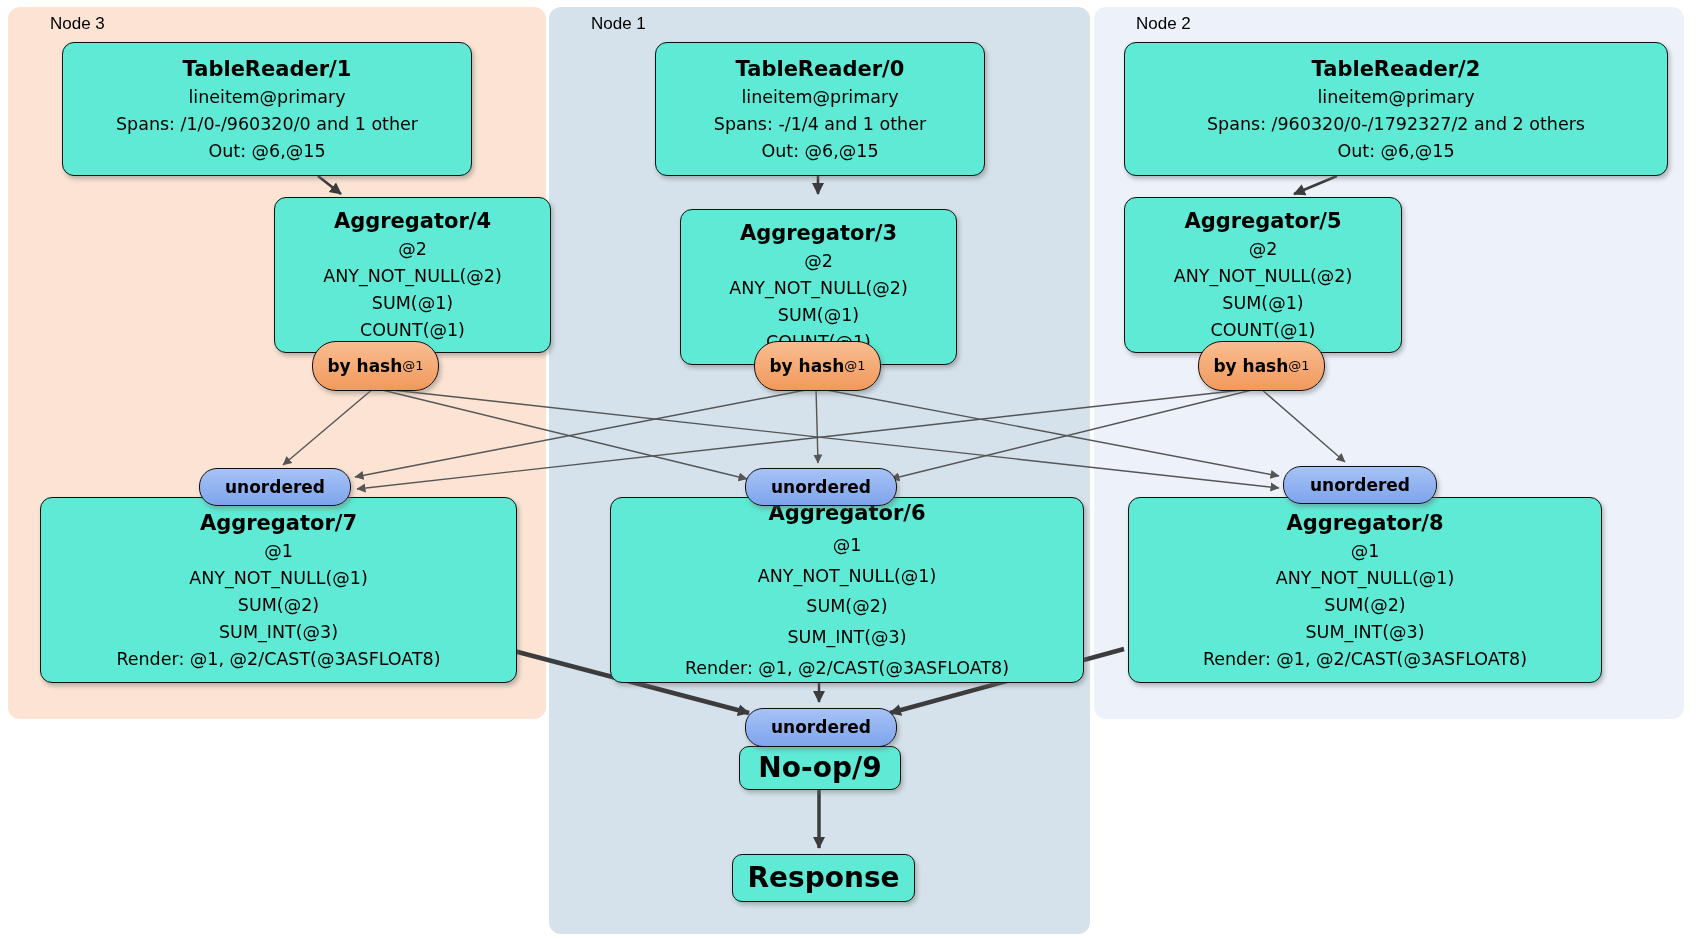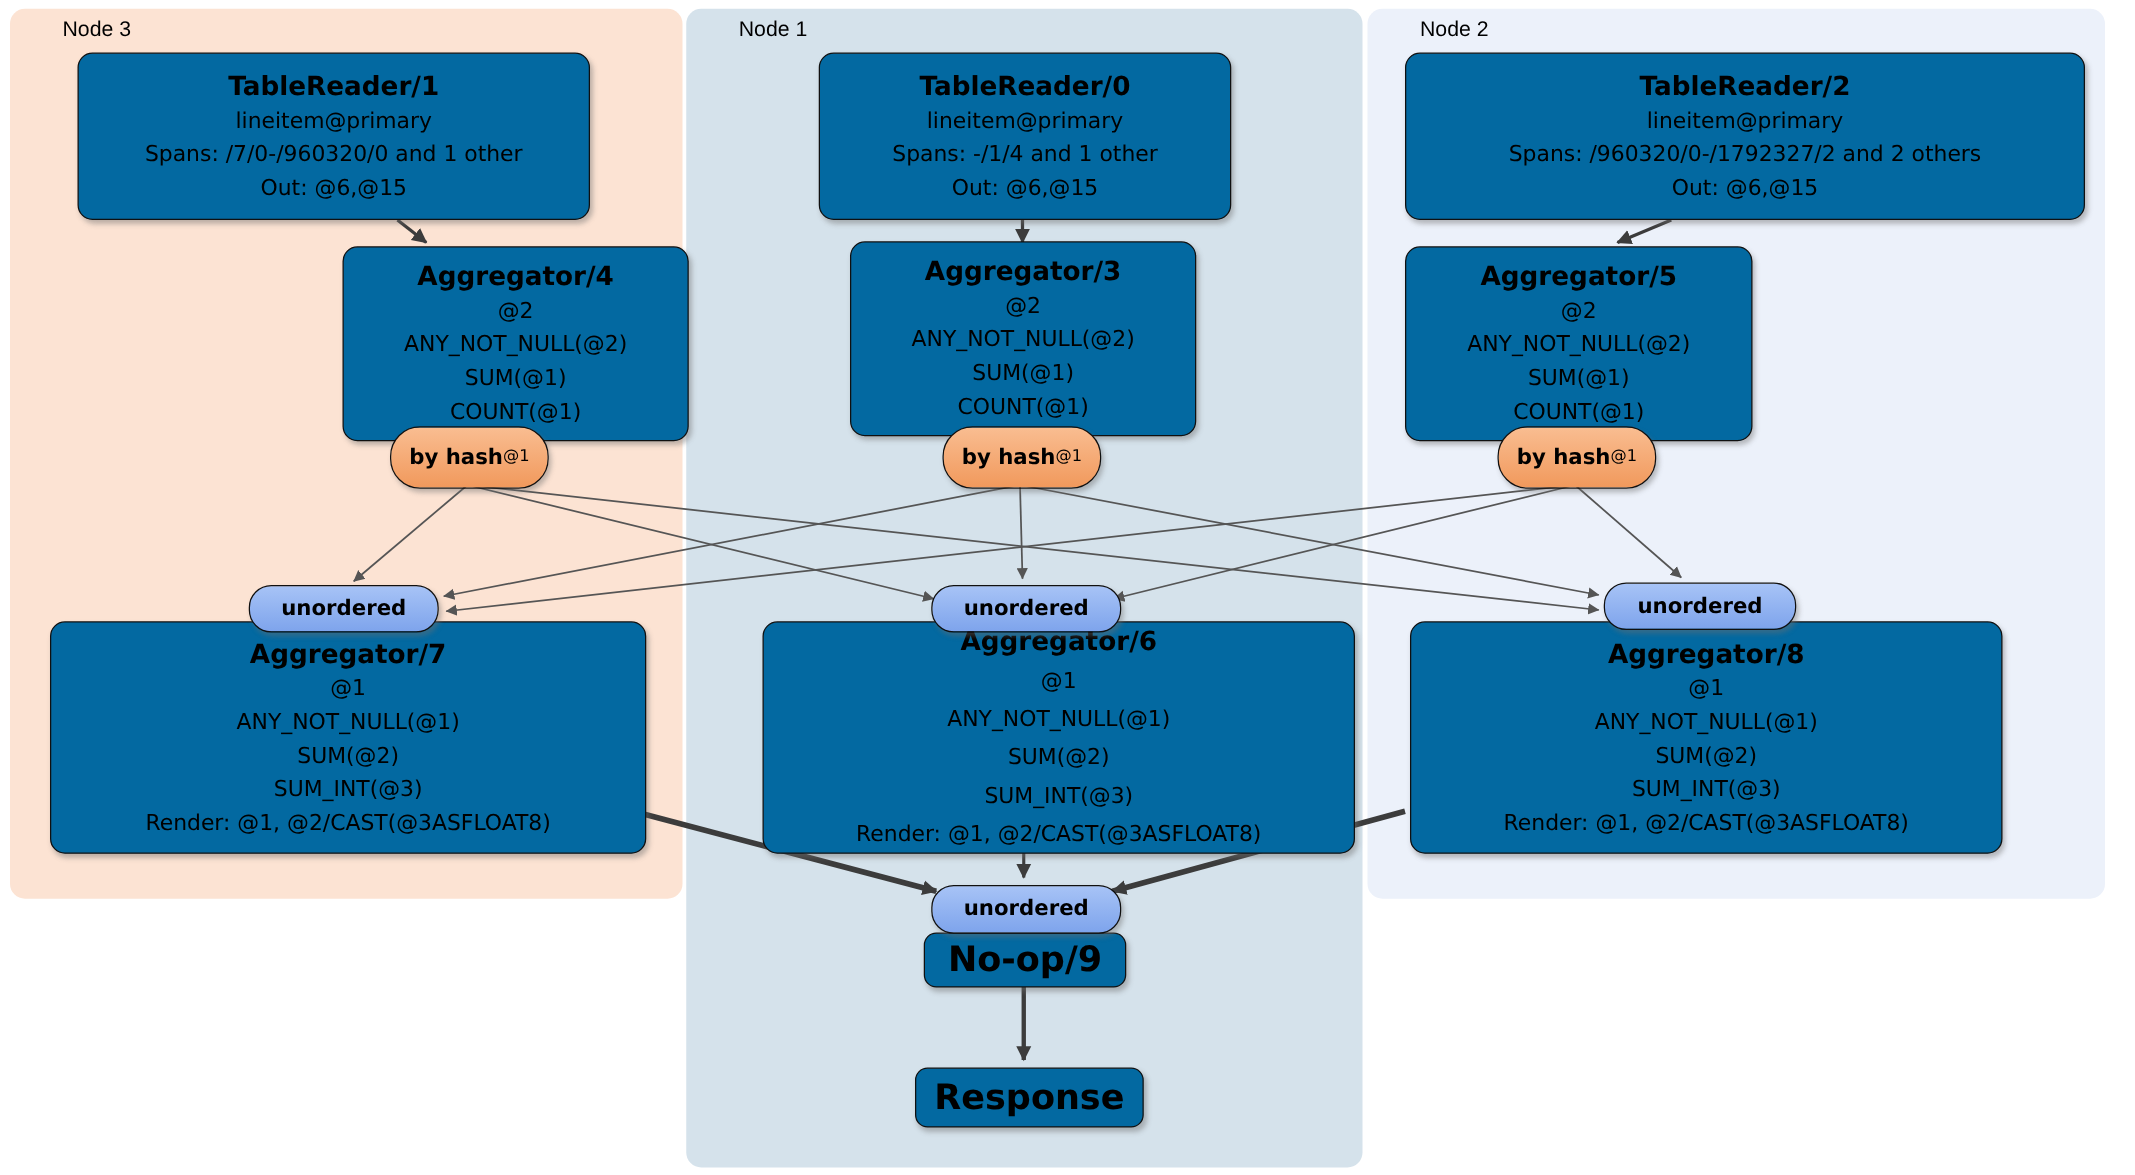--- a/index.html
+++ b/index.html
@@ -8,21 +8,21 @@
     font-family:"DejaVu Sans",sans-serif;color:#000;overflow:hidden;
   }
   .region{position:absolute;border-radius:12px;z-index:1;}
   .region-label{
     font-family:"Liberation Sans",sans-serif;font-size:17px;color:#000;
     padding:7px 0 0 10px;
     margin-left:32px;
   }
   svg.edges{position:absolute;left:0;top:0;z-index:2;}
   .pbox{
-    position:absolute;background:#0369a1;border:1.7px solid #101010;border-radius:12px;
+    position:absolute;background:#5eead4;border:1.7px solid #101010;border-radius:12px;
     box-shadow:2px 3px 4px rgba(110,110,110,0.45);
     display:flex;flex-direction:column;align-items:center;justify-content:center;
     text-align:center;z-index:3;
   }
   .pbox .title{font-weight:bold;font-size:21px;line-height:30px;white-space:nowrap;}
   .pbox .line{font-size:17.5px;line-height:27px;white-space:nowrap;}
   .pbox.small .title{font-size:28px;}
   .oval{
     position:absolute;border:1.7px solid #101010;z-index:4;
     display:flex;flex-direction:row;align-items:center;justify-content:center;
@@ -82,21 +82,21 @@
   </g>
 
   <g stroke="#3c3c3c" stroke-width="3.5">
     <line x1="819" y1="789" x2="819" y2="848" marker-end="url(#ah-thick)"></line>
   </g>
 </svg>
 
 <div class="pbox" style="left:62px;top:42px;width:408px;height:132px;">
   <div class="title">TableReader/1</div>
   <div class="line">lineitem@primary</div>
-  <div class="line">Spans: /7/0-/960320/0 and 1 other</div>
+  <div class="line">Spans: /1/0-/960320/0 and 1 other</div>
   <div class="line">Out: @6,@15</div>
 </div>
 <div class="pbox" style="left:655px;top:42px;width:328px;height:132px;">
   <div class="title">TableReader/0</div>
   <div class="line">lineitem@primary</div>
   <div class="line">Spans: -/1/4 and 1 other</div>
   <div class="line">Out: @6,@15</div>
 </div>
 <div class="pbox" style="left:1124px;top:42px;width:542px;height:132px;">
   <div class="title">TableReader/2</div>
@@ -105,21 +105,21 @@
   <div class="line">Out: @6,@15</div>
 </div>
 
 <div class="pbox" style="left:238px;top:197px;width:275px;height:154px;margin-left:36px;">
   <div class="title">Aggregator/4</div>
   <div class="line">@2</div>
   <div class="line">ANY_NOT_NULL(@2)</div>
   <div class="line">SUM(@1)</div>
   <div class="line">COUNT(@1)</div>
 </div>
-<div class="pbox" style="left:680px;top:193px;width:275px;height:154px;">
+<div class="pbox" style="left:680px;top:209px;width:275px;height:154px;">
   <div class="title">Aggregator/3</div>
   <div class="line">@2</div>
   <div class="line">ANY_NOT_NULL(@2)</div>
   <div class="line">SUM(@1)</div>
   <div class="line">COUNT(@1)</div>
 </div>
 <div class="pbox" style="left:1124px;top:197px;width:276px;height:154px;">
   <div class="title">Aggregator/5</div>
   <div class="line">@2</div>
   <div class="line">ANY_NOT_NULL(@2)</div>

